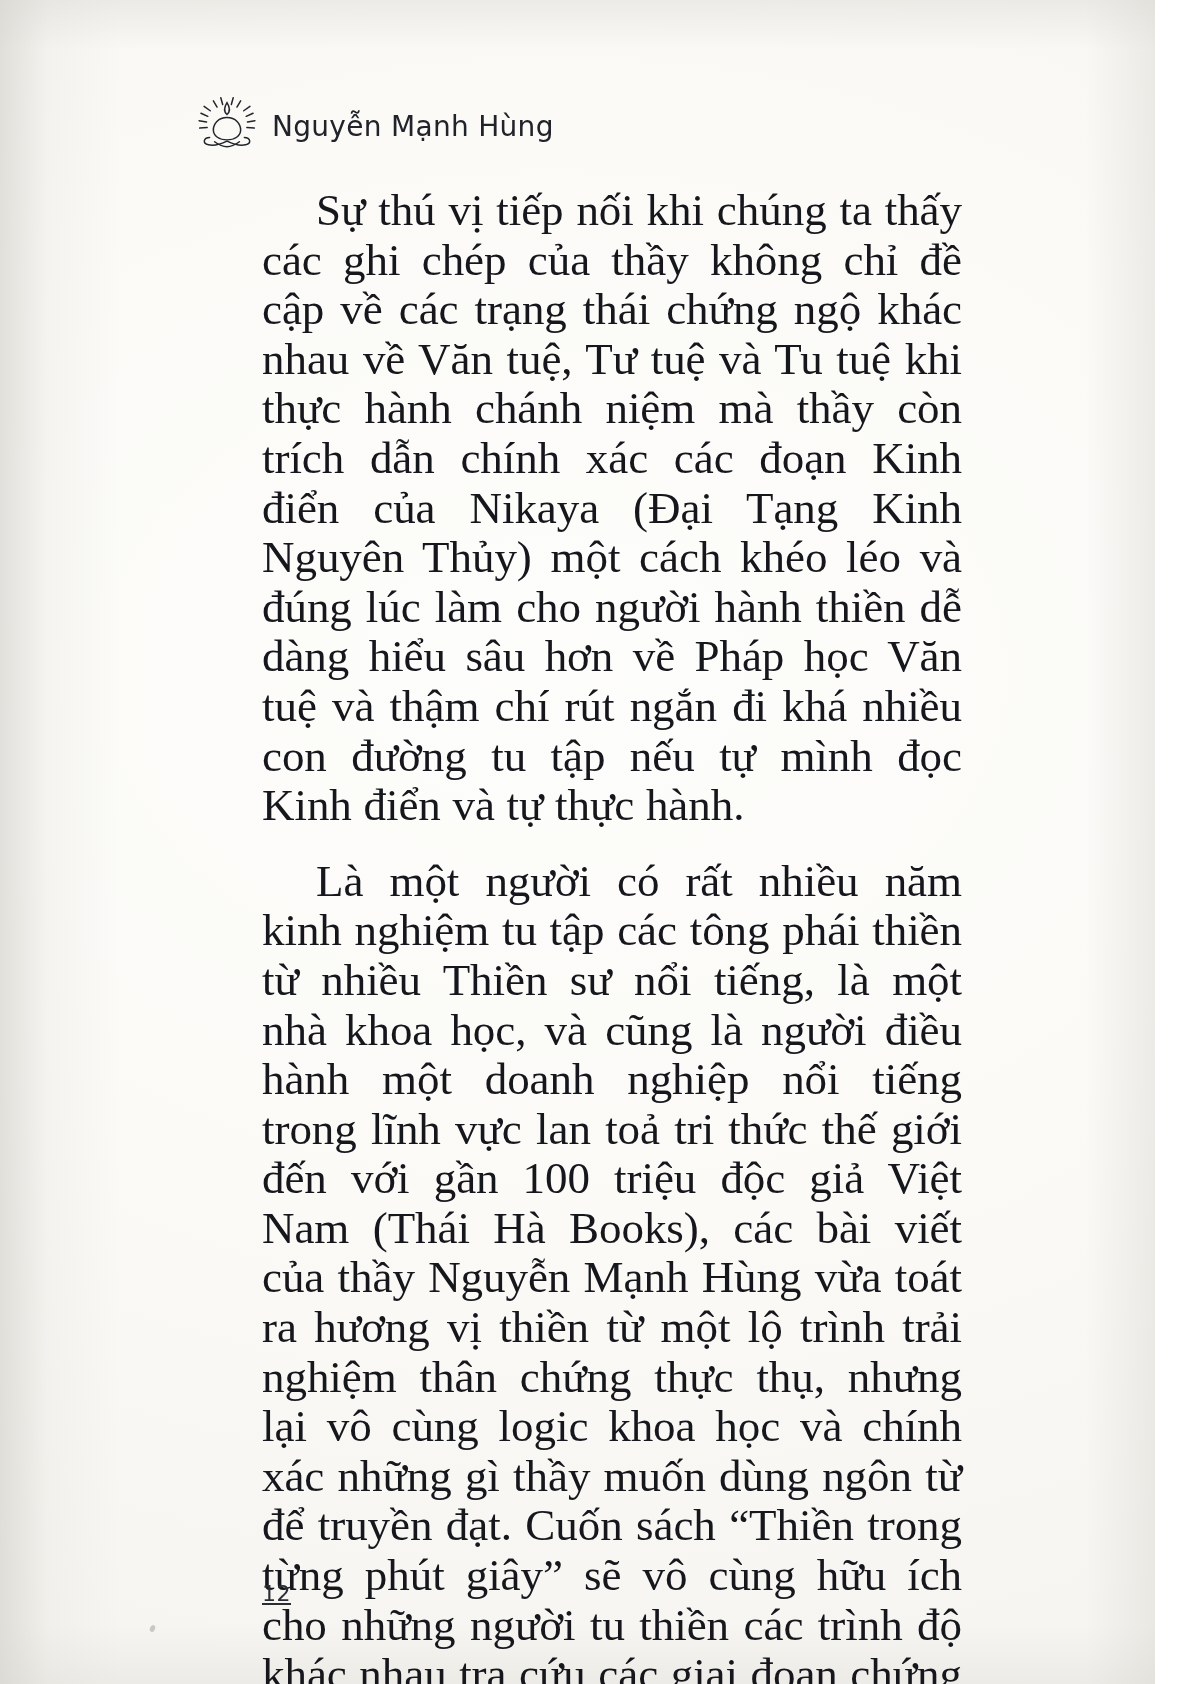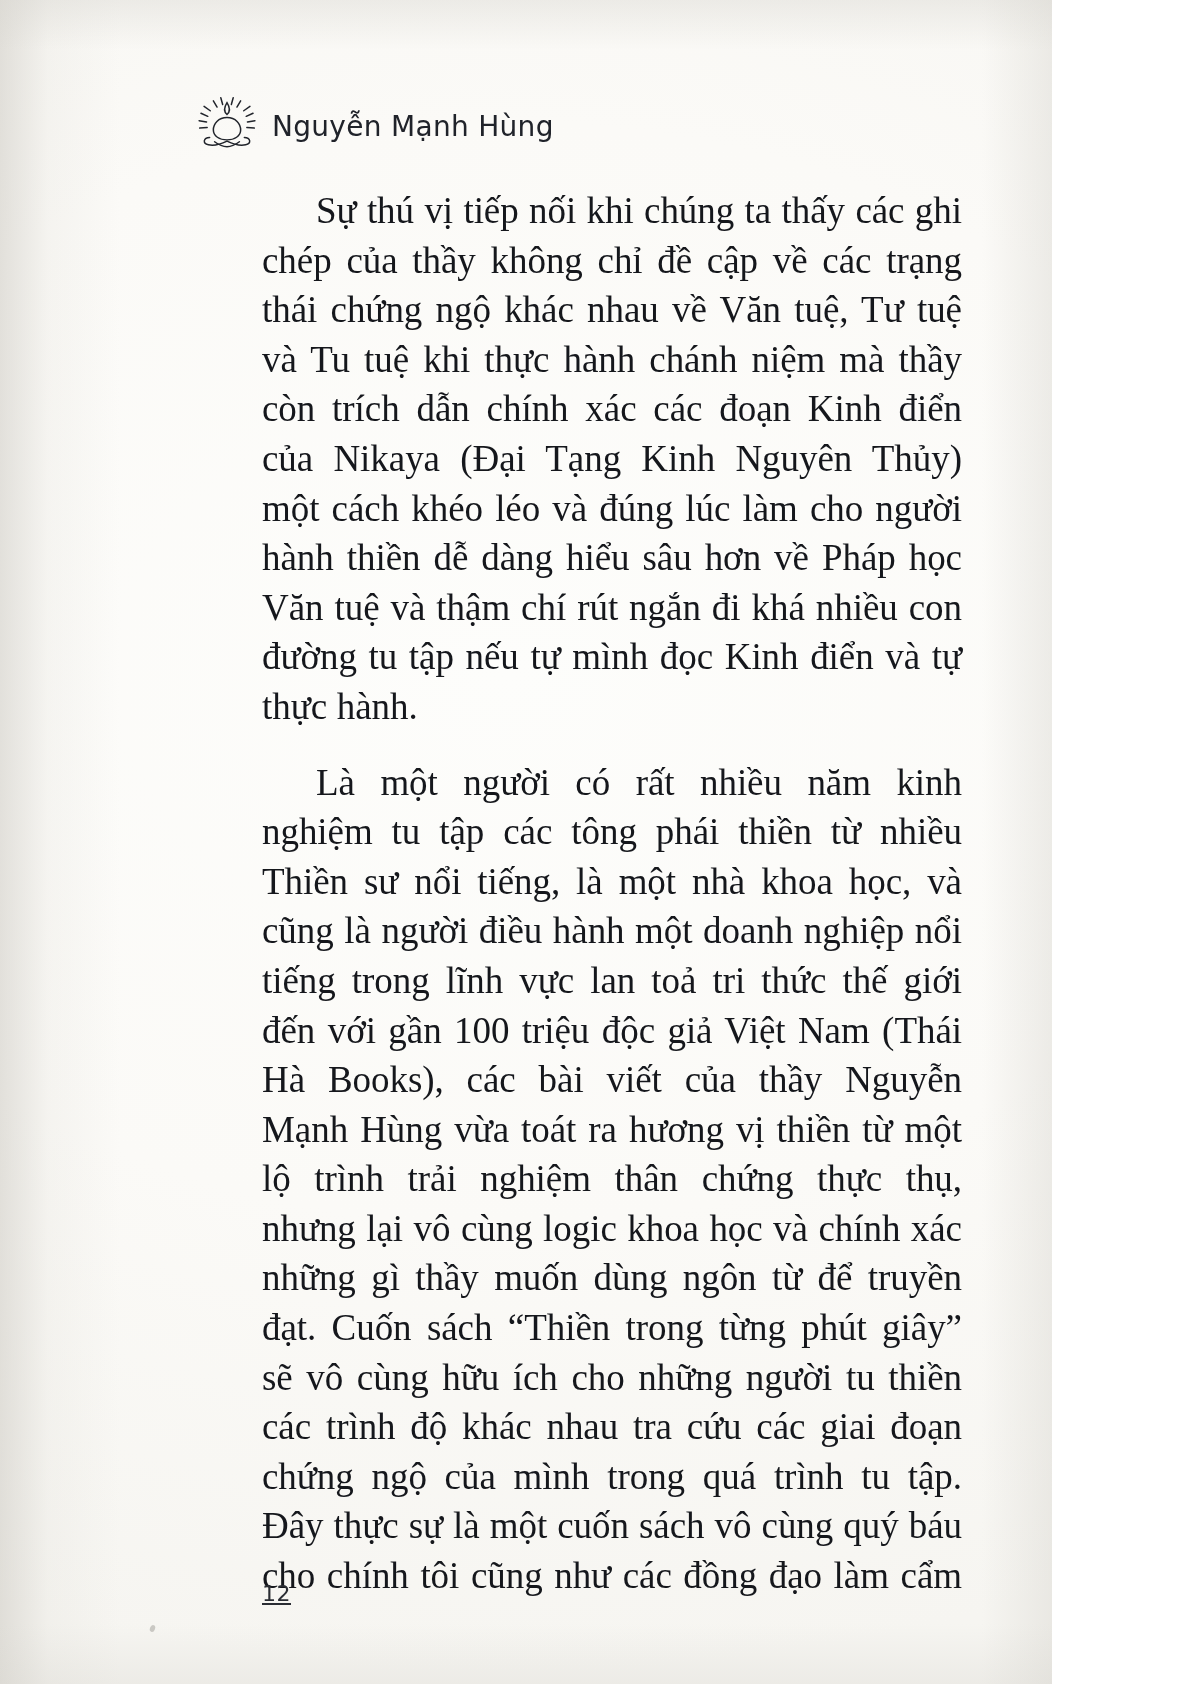--- a/index.html
+++ b/index.html
@@ -10,21 +10,21 @@
     width: 1190px;
     height: 1684px;
     background: #ffffff;
     font-family: "Liberation Serif", serif;
     overflow: hidden;
   }
 
   
   .page {
     position: relative;
-    width: 1052px;
+    width: 1155px;
     height: 1684px;
     background:
       radial-gradient(ellipse 1400px 1000px at 48% 40%, #fdfdfb 0%, #fbfaf7 55%, #f6f5f1 100%);
     box-sizing: border-box;
     overflow: hidden;
   }
   
   .gutter-shade {
     position: absolute;
     left: 0; top: 0;
@@ -85,21 +85,21 @@
   .body-text {
     position: absolute;
     left: 262px;
     top: 186px;
     width: 700px;
   }
   .para {
     margin: 0;
     text-align: justify;
     text-justify: inter-word;
-    font-size: 37px;
+    font-size: 45px;
     line-height: 49.6px;
     color: #15171c;
     letter-spacing: -0.05px;
     word-spacing: 0.5px;
   }
   .para + .para {
     margin-top: 26px;
   }
   .para.indent {
     text-indent: 54px;

